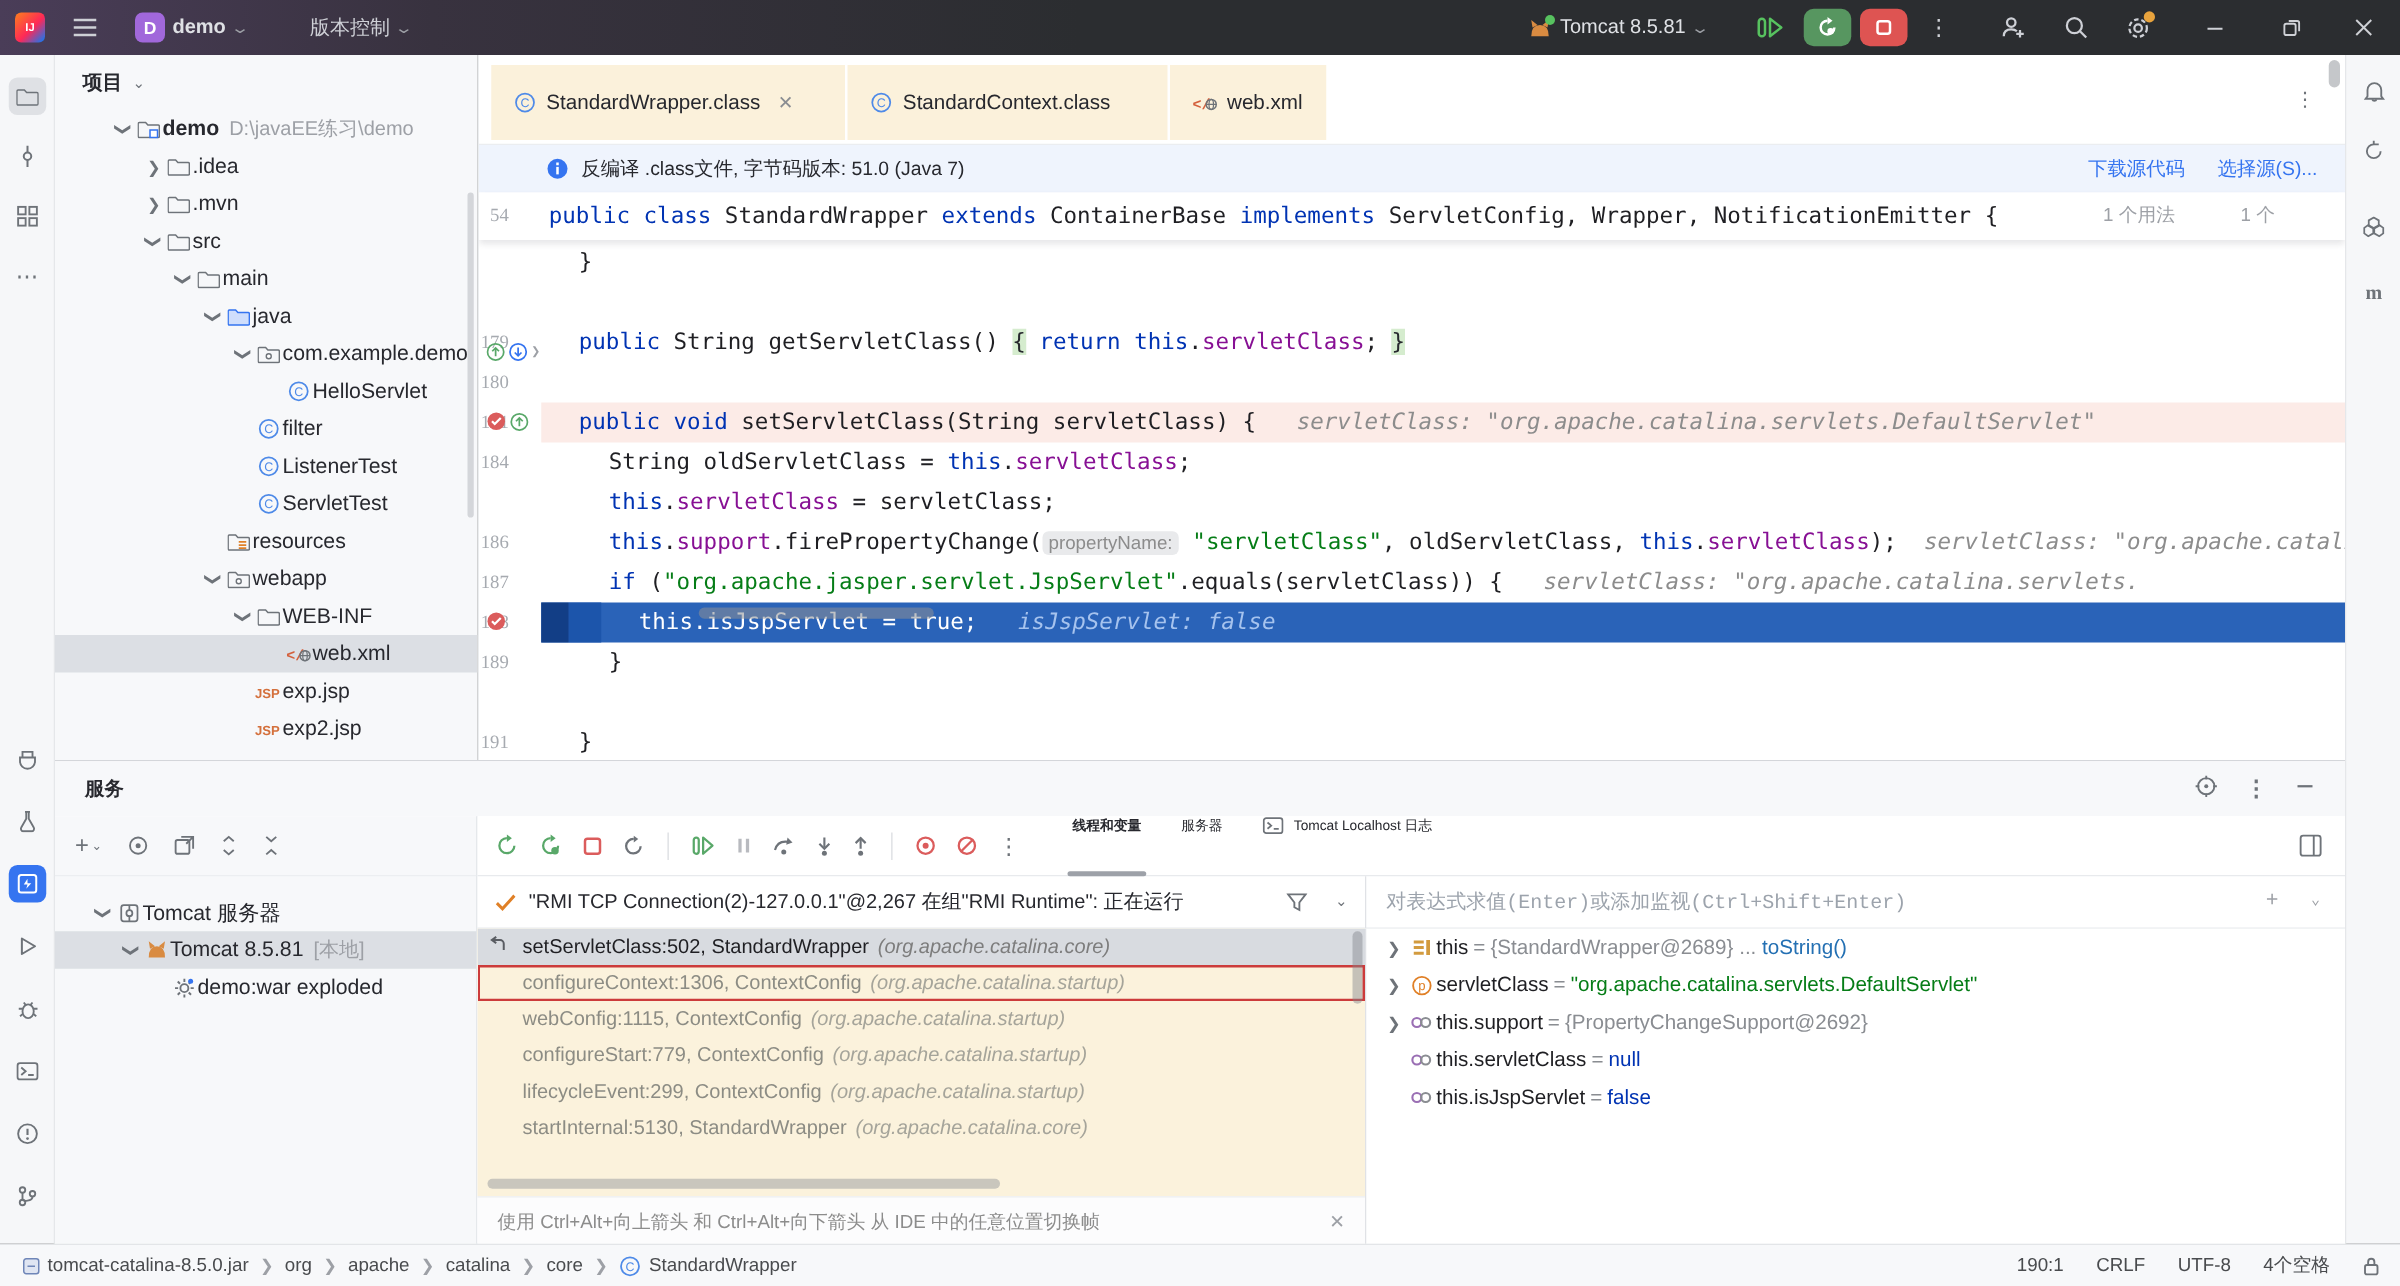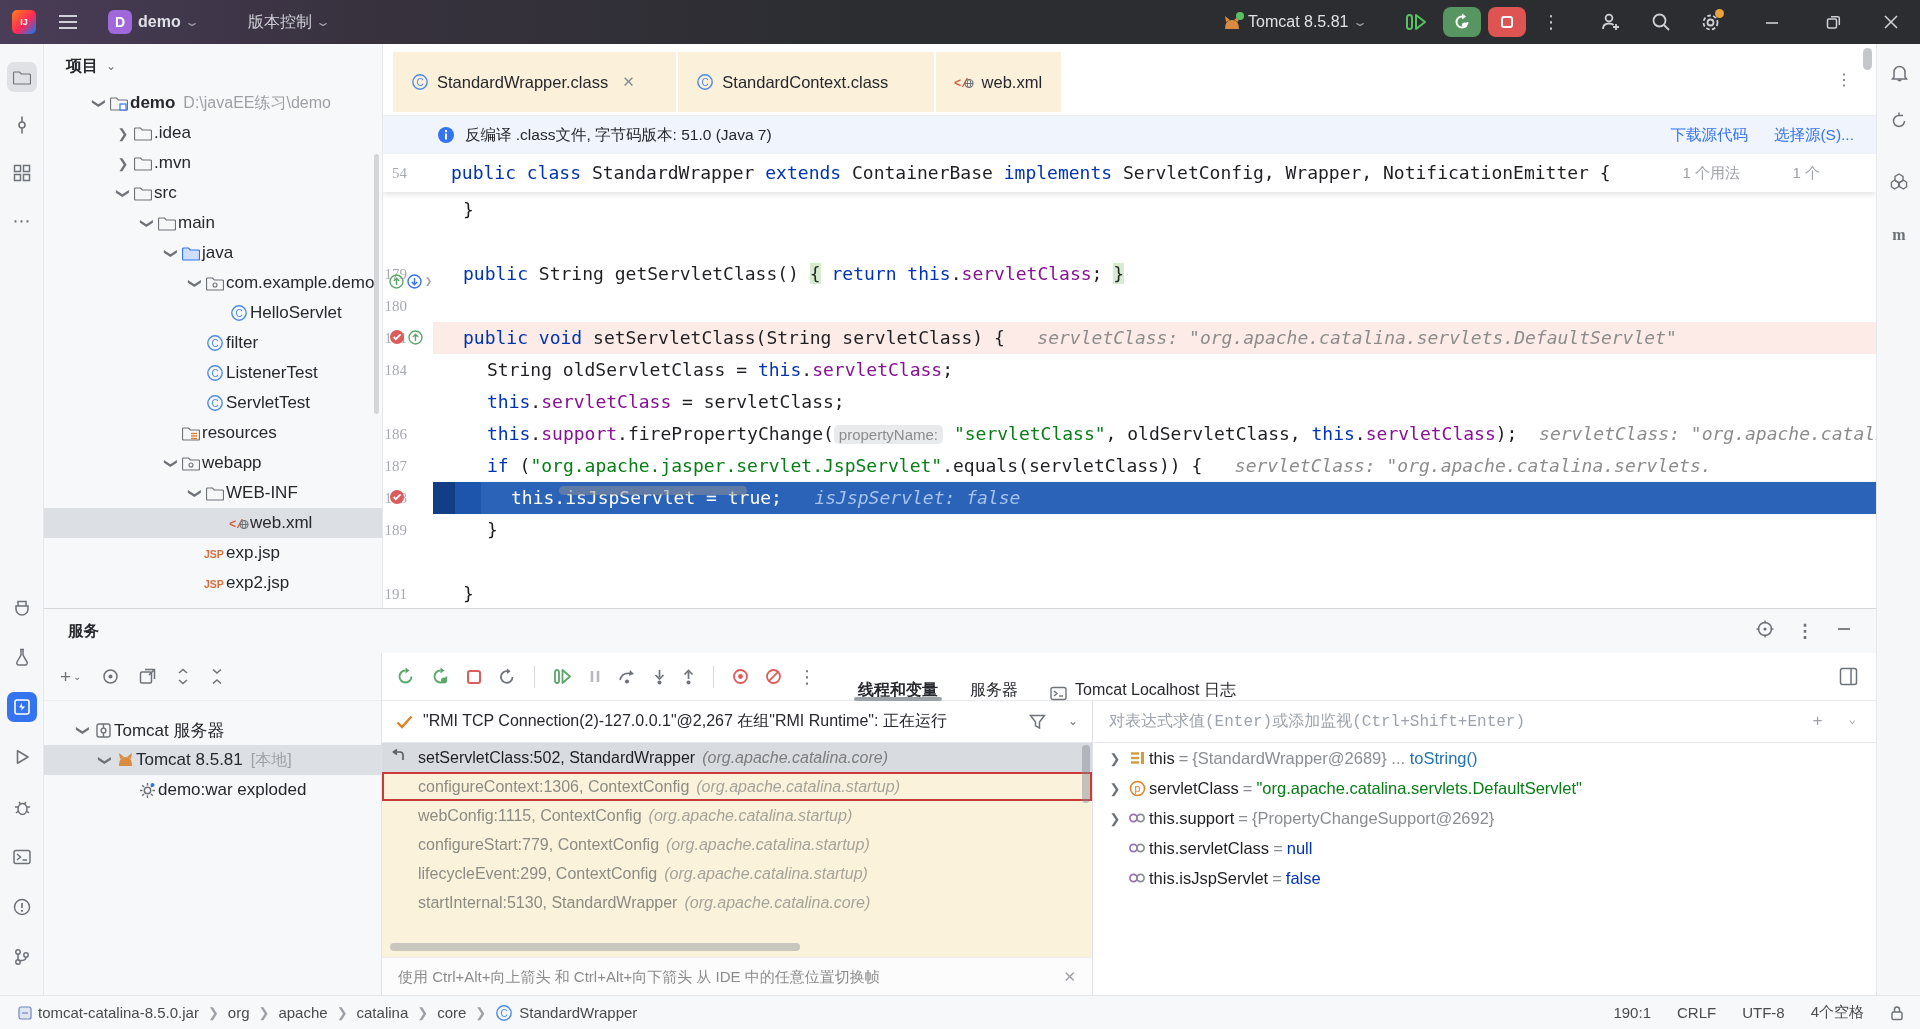--- a/index.html
+++ b/index.html
@@ -79,21 +79,21 @@
   #bp-head{position:absolute;left:0;top:0;width:100%;height:44px;background:#f7f8fa;display:flex;align-items:center;
     padding-left:24px;font-size:15.5px;font-weight:bold}
   #bp-head .hicons{position:absolute;right:24px;display:flex;gap:22px;color:#6e7379}
   #svc-col{position:absolute;left:0;top:44px;width:338px;height:343px;background:#f7f8fa;border-right:1px solid #e0e2e6}
   #svc-toolbar{height:48px;display:flex;align-items:center;gap:20px;padding-left:16px;color:#6e7379;border-bottom:1px solid #eceef1}
   #dbg-col{position:absolute;left:338px;top:44px;width:1494px;height:343px;background:#fff}
   #dbg-toolbar{position:absolute;left:0;top:0;width:100%;height:48px;display:flex;align-items:center;gap:16px;
     padding-left:14px;border-bottom:1px solid #e8eaed}
   .dbg-sep{width:1px;height:22px;background:#d9dbdf;margin:0 2px}
   .dbg-tabs{display:flex;align-items:center;gap:8px;margin-left:14px;height:48px}
-  .dtab{position:relative;height:48px;display:flex;align-items:flex-end;gap:8px;padding:0 12px;font-size:16px;color:#27282e}
+  .dtab{position:relative;height:48px;display:flex;align-items:flex-start;gap:8px;padding:0 12px;font-size:11px;color:#27282e}
   .dtab.active{font-weight:bold}
   .dtab.active:after{content:"";position:absolute;left:8px;right:8px;bottom:0;height:4px;background:#9da1a8;border-radius:2px}
   #dbg-layout-ic{position:absolute;right:18px;top:14px;color:#6e7379}
 
   #threadrow{position:absolute;left:0;top:48px;width:710px;height:42px;border-bottom:1px solid #e8eaed;
     display:flex;align-items:center;gap:10px;padding-left:14px;font-size:16px}
   #threadrow .ticons{position:absolute;right:14px;display:flex;gap:22px;color:#6e7379}
   #evalrow{position:absolute;left:710px;top:48px;width:784px;height:42px;border-bottom:1px solid #e8eaed;
     border-left:1px solid #e0e2e6;display:flex;align-items:center;padding-left:16px;
     font:16px "Liberation Mono",monospace;color:#9ca3ac}
@@ -573,21 +573,21 @@
         </svg>
       <span>反编译 .class文件, 字节码版本: 51.0 (Java 7)</span>
       <span class="blinks">
         <span>下载源代码</span>
         <span>选择源(S)...</span>
       </span>
     </div>
 
     <div id="sticky">
       <span class="num">54</span>
-      <span class="codetxt" style="left:68px" id="sticky-code"><span class="tk">public </span><span class="tk">class </span><span class="tp">StandardWrapper </span><span class="tk">extends </span><span class="tp">ContainerBase </span><span class="tk">implements </span><span class="tp">ServletConfig, Wrapper, NotificationEmitter { </span></span>
+      <span class="codetxt" style="left:56px" id="sticky-code"><span class="tk">public </span><span class="tk">class </span><span class="tp">StandardWrapper </span><span class="tk">extends </span><span class="tp">ContainerBase </span><span class="tk">implements </span><span class="tp">ServletConfig, Wrapper, NotificationEmitter { </span></span>
       <span class="usages" style="right:136px">1 个用法</span>
       <span class="usages" style="right:56px">1 个</span>
     </div>
 
     <div id="code">
         <div class="crow">
       
       <span class="num">179</span>
       
       <span class="codetxt" style="left:80px"><span class="tp">}</span></span>

